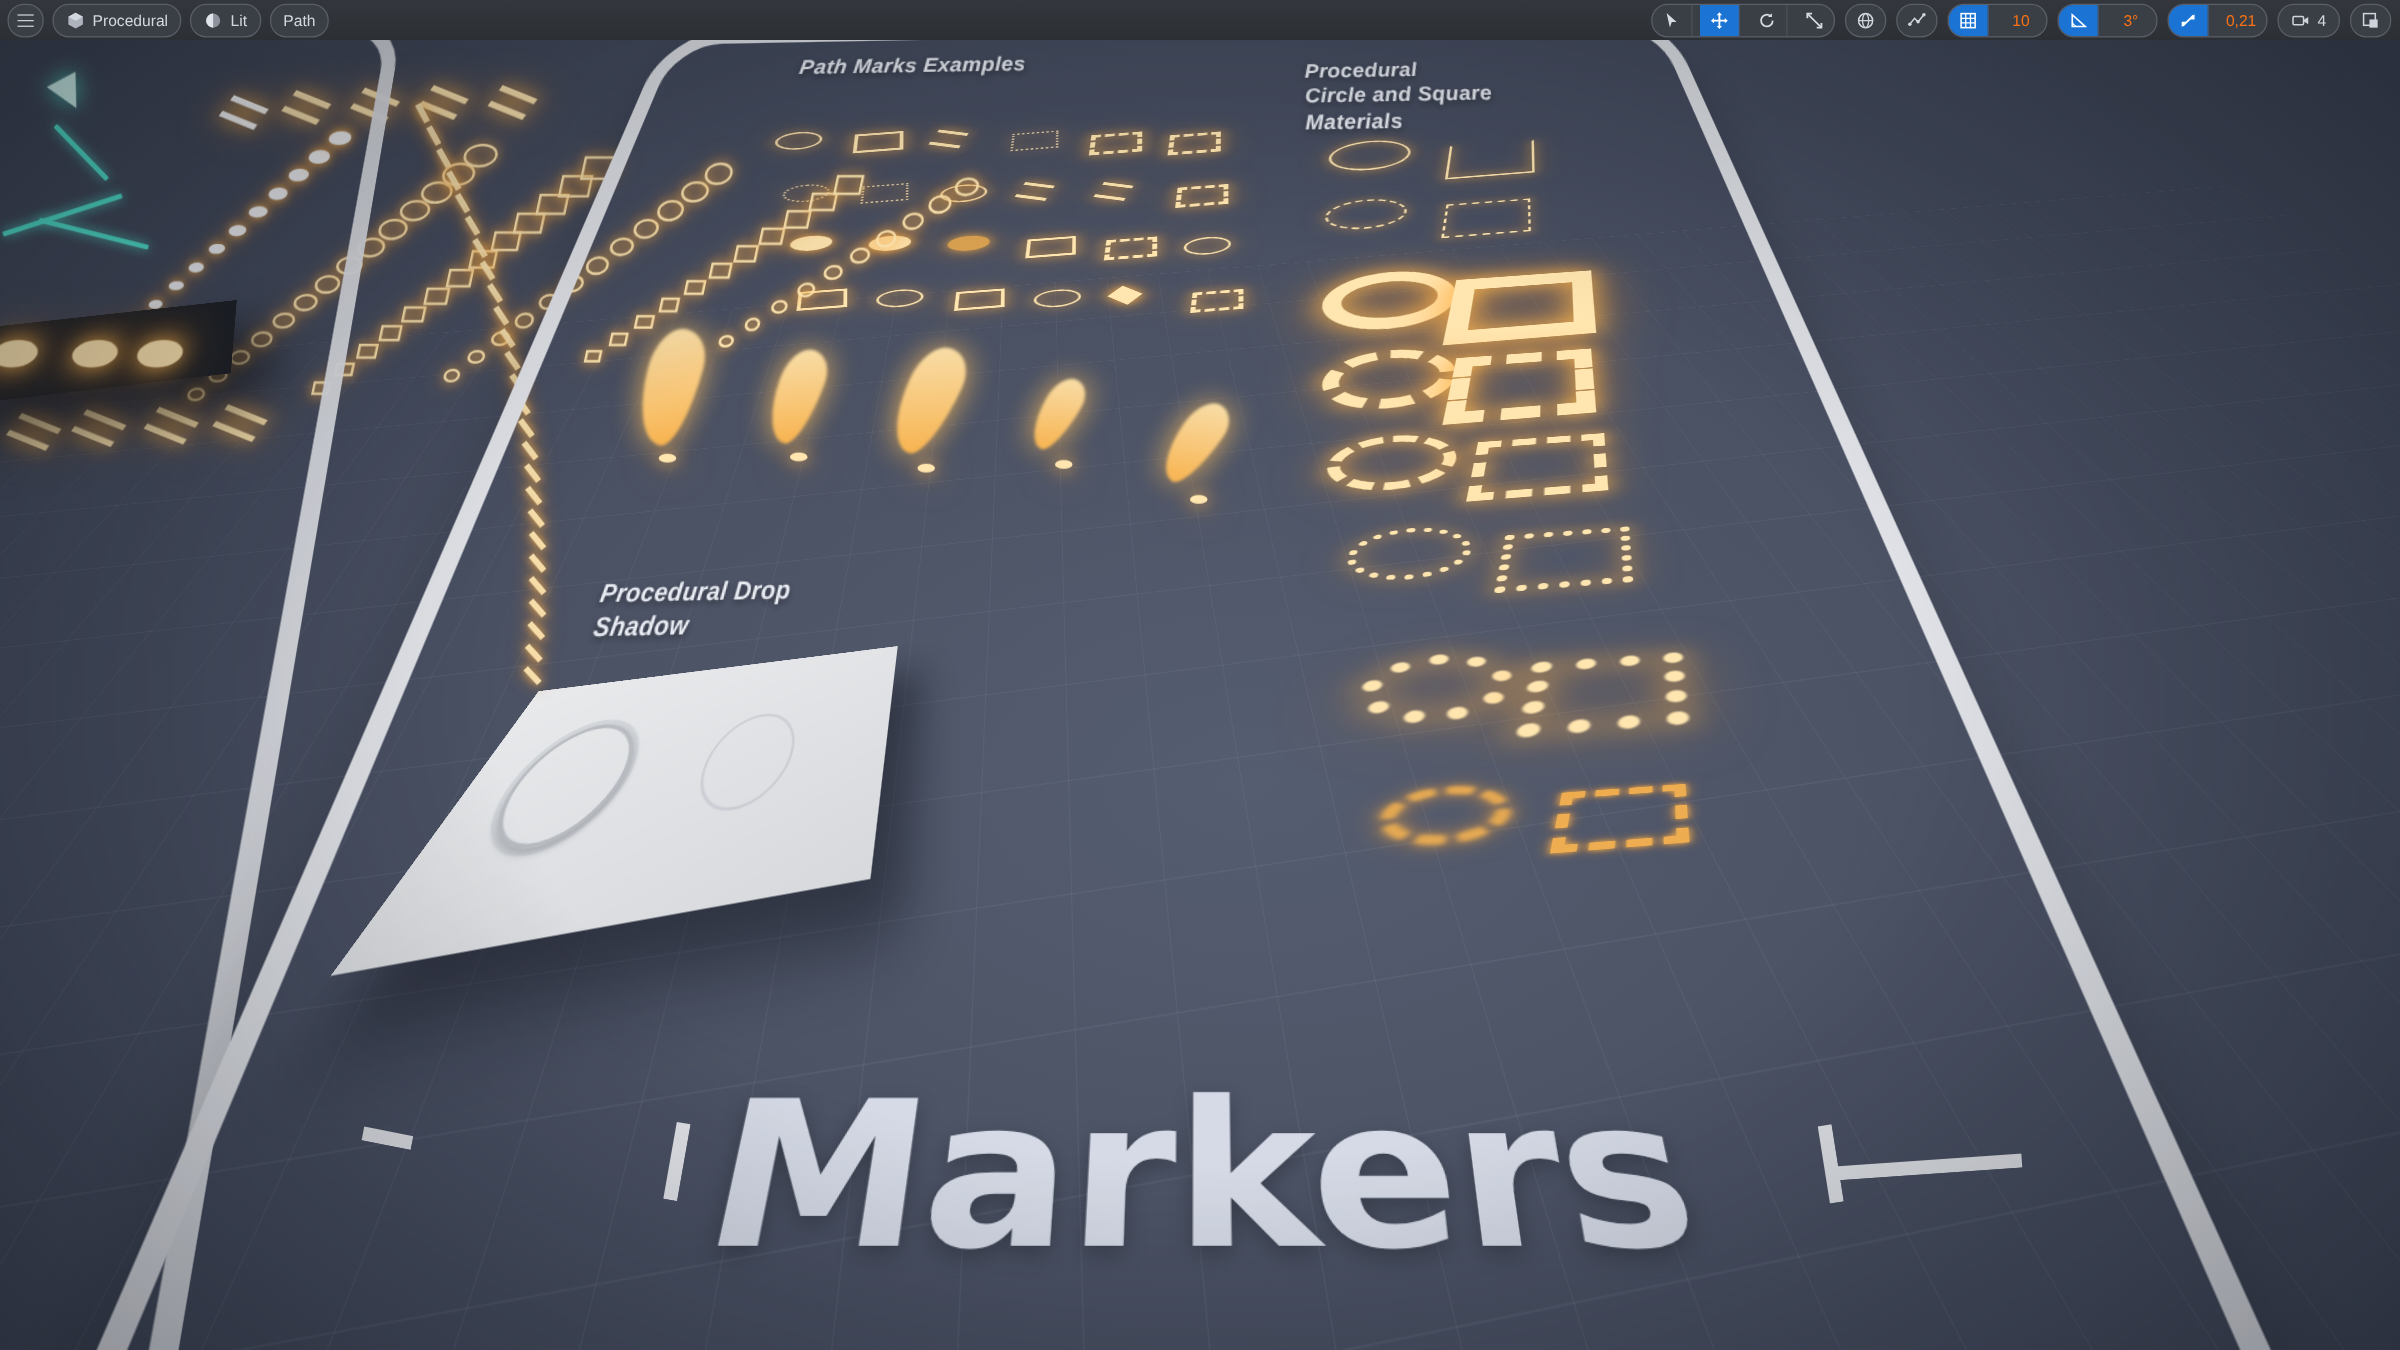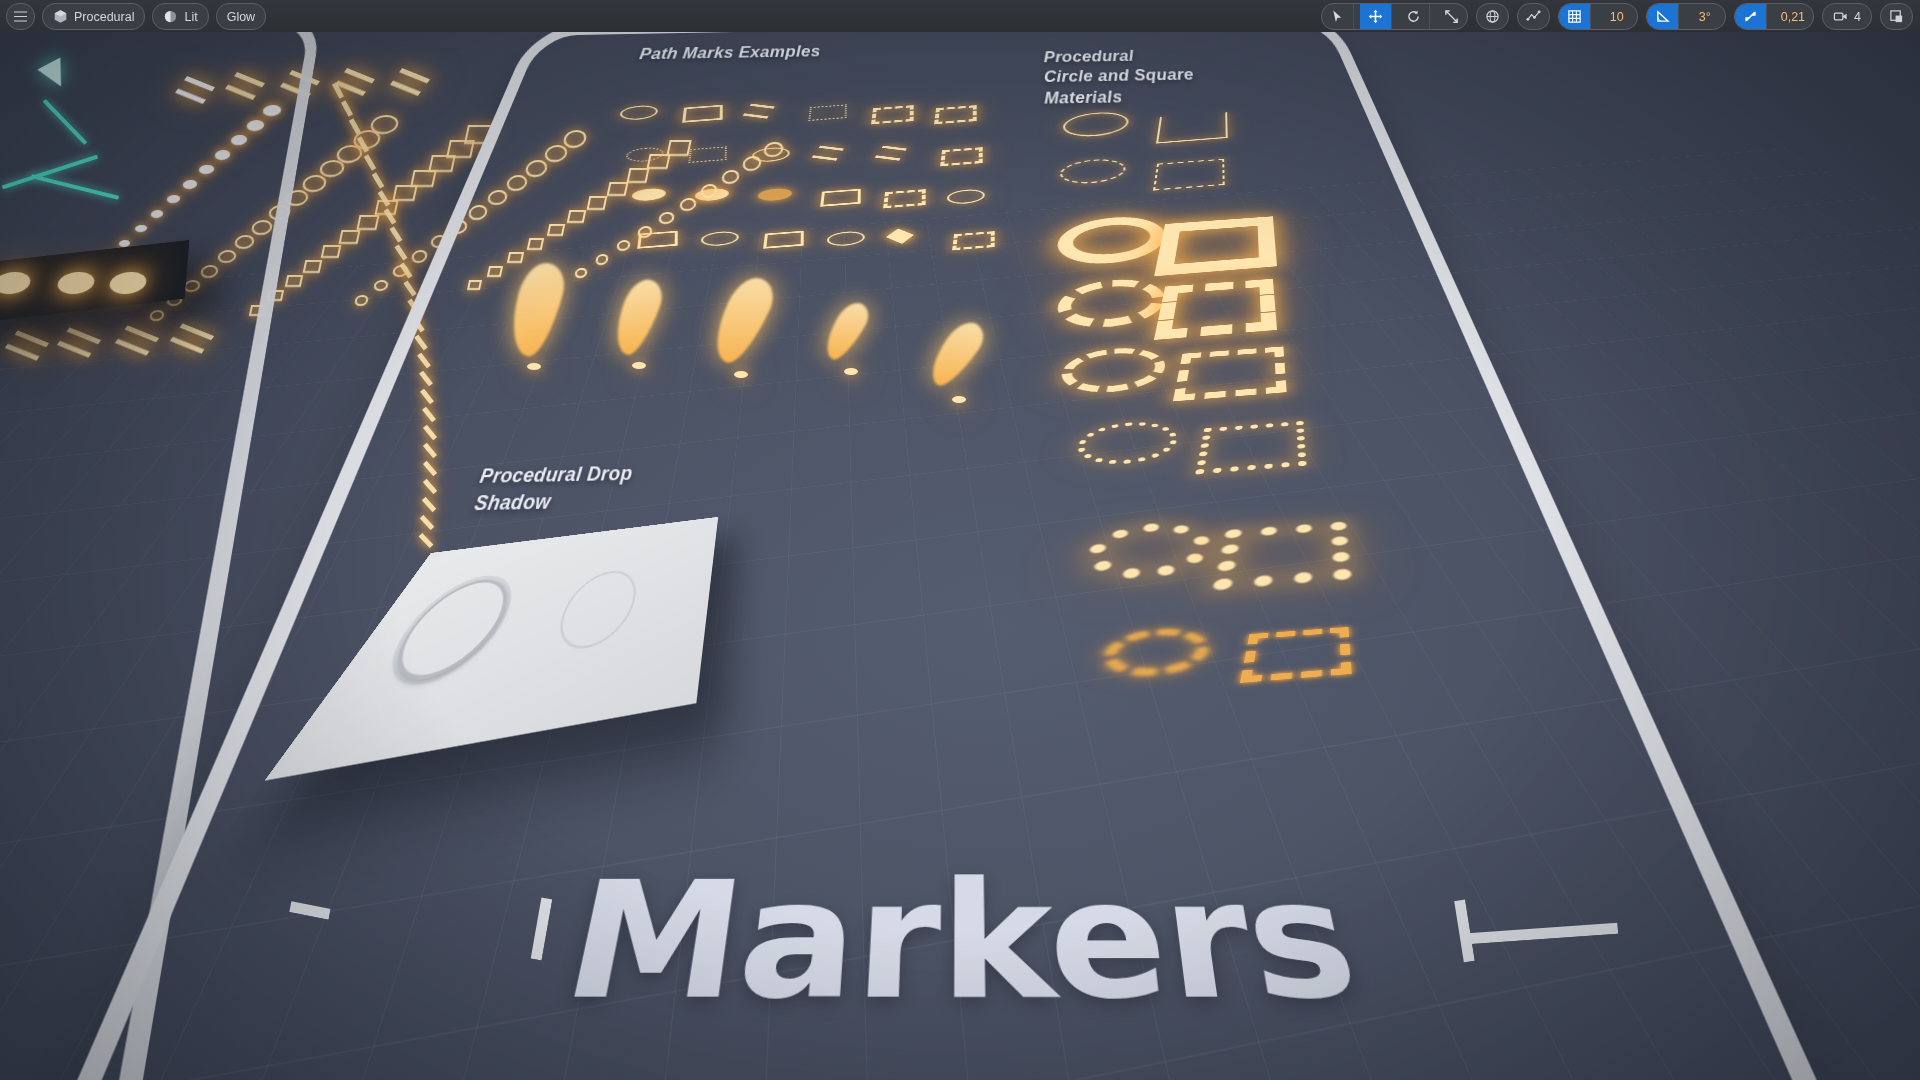--- a/index.html
+++ b/index.html
@@ -71,21 +71,21 @@
   .tb-left{position:absolute;left:6px;top:3px;display:flex;align-items:center;gap:7px;}
   .tb-right{position:absolute;right:7px;top:3px;display:flex;align-items:center;gap:8px;}
   .pill{display:flex;align-items:center;height:25px;border:1px solid #5a5f68;
     border-radius:13px;background:#3a3e45;color:#d3d7de;font-size:12.5px;
     padding:0 10px;gap:6px;white-space:nowrap;}
   .pill.grp{padding:0;overflow:hidden;}
   .pill.grp .seg{display:flex;align-items:center;justify-content:center;
     height:100%;padding:0 8px;border-right:1px solid #4b505a;}
   .pill.grp .seg:last-child{border-right:none;}
   .seg.active{background:#1b73d4;}
-  .seg.lbl{color:#fdba74;font-size:12.5px;min-width:24px;}
+  .seg.lbl{color:#f97316;font-size:12.5px;min-width:24px;}
   .ico{display:inline-block;width:15px;height:15px;position:relative;}
   .ico svg{display:block;width:15px;height:15px;}
   .hamb{width:27px;height:25px;border:1px solid #5a5f68;border-radius:13px;
     background:#3a3e45;display:flex;align-items:center;justify-content:center;}
   .hamb i{display:block;width:13px;height:1.6px;background:#ccd1d8;
     box-shadow:0 -4.5px 0 #ccd1d8, 0 4.5px 0 #ccd1d8;}
 </style>
 </head>
 <body>
 
@@ -336,21 +336,21 @@
         <span class="ico">
           <svg viewBox="0 0 16 16">
               <circle cx="8" cy="8" r="6" fill="#8d939c"></circle>
               <path d="M8 2a6 6 0 0 0 0 12z" fill="#dfe3ea"></path>
             </svg>
         </span>
         <span>Lit</span>
       </div>
 
       <div class="pill">
-        <span>Glow</span>
+        <span>Path</span>
       </div>
     </div>
 
     <div class="tb-right">
 
       <div class="pill grp">
         <div class="seg">
           <span class="ico">
             <svg viewBox="0 0 16 16">
                 <path d="M3.5 1.5 12 9.2H7.9l-1.6 4.6z" fill="#d7dbe2"></path>

